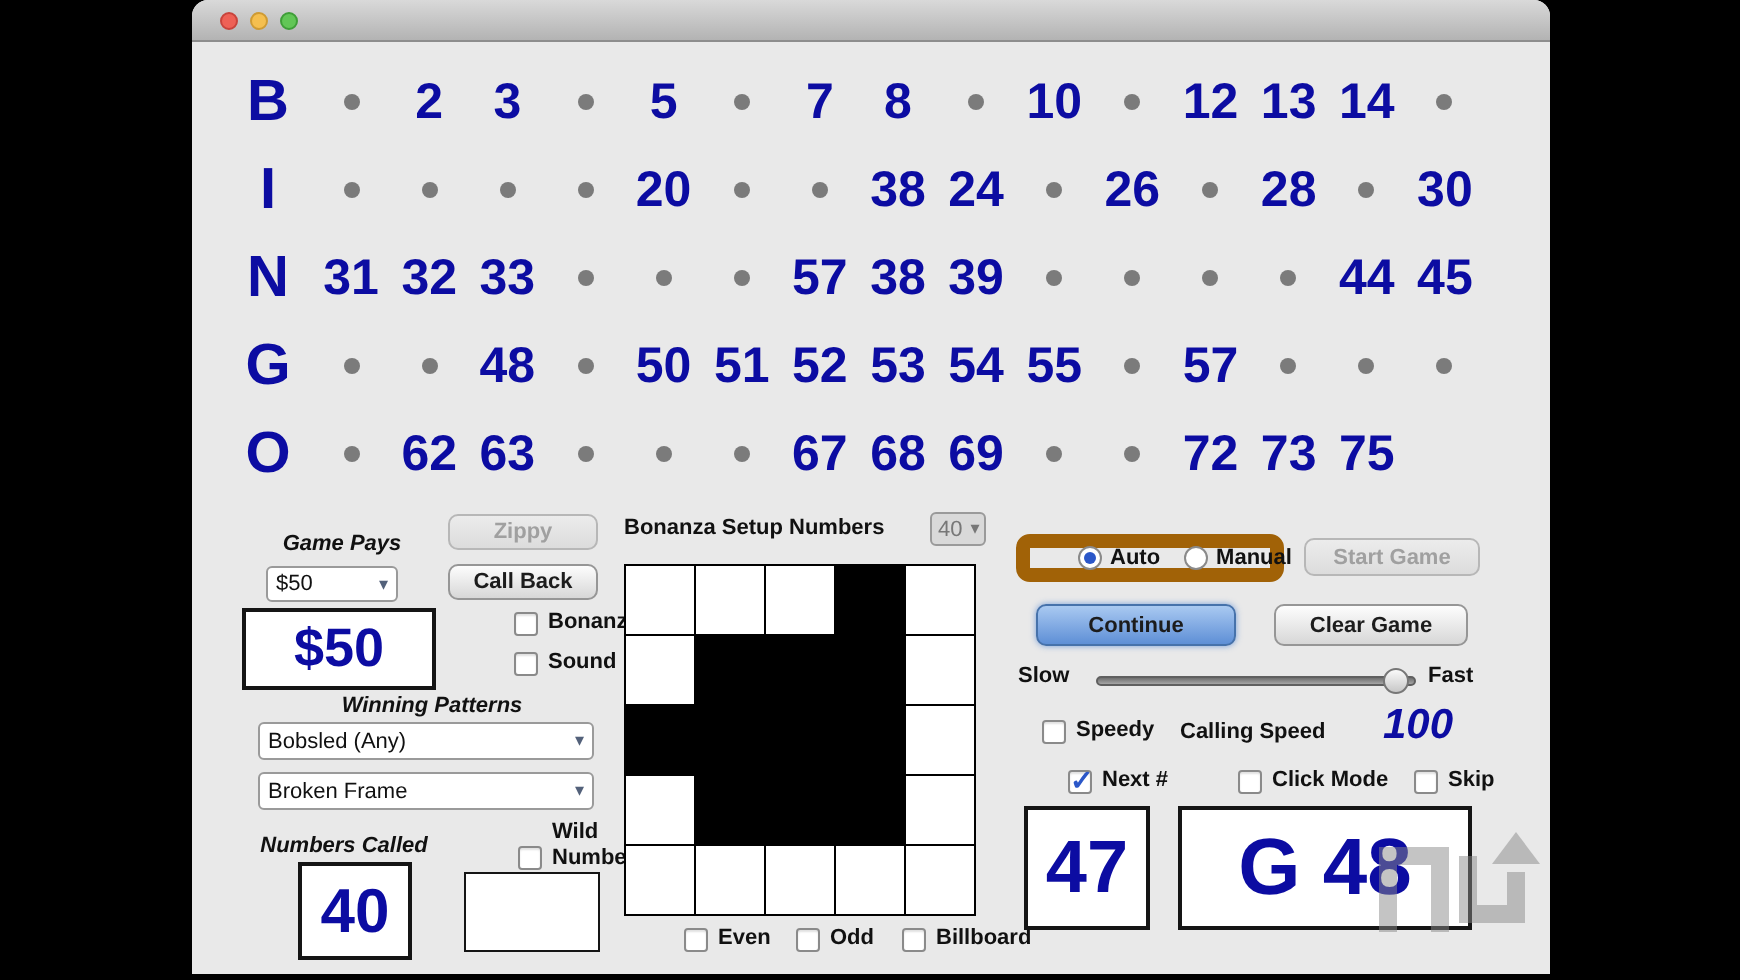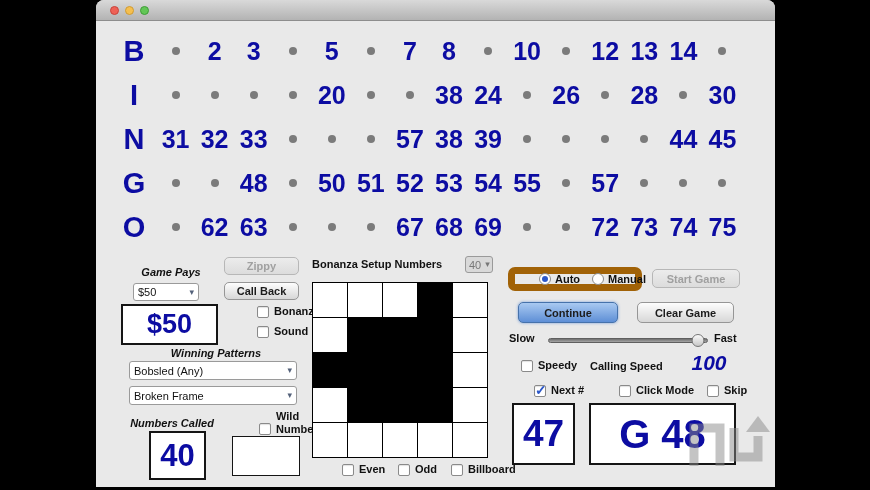--- a/index.html
+++ b/index.html
@@ -271,21 +271,20 @@
         <div class="board-cell">68</div>
         <div class="board-cell">69</div>
         <div class="board-cell">
           <span class="dot"></span>
         </div>
         <div class="board-cell">
           <span class="dot"></span>
         </div>
         <div class="board-cell">72</div>
         <div class="board-cell">73</div>
-        <div class="board-cell">74</div>
         <div class="board-cell">75</div>
       </div>
     </div>
 
   <div class="label center" style="left:37px;top:266px;width:76px">Game Pays</div>
   <div class="dd" style="left:37px;top:283px;width:66px;height:18px">
     <span>$50</span>
     <span class="dd-arrow">▾</span>
   </div>
   <div class="bigbox" style="left:25px;top:304px;width:97px;height:41px;font-size:27px">$50</div>

